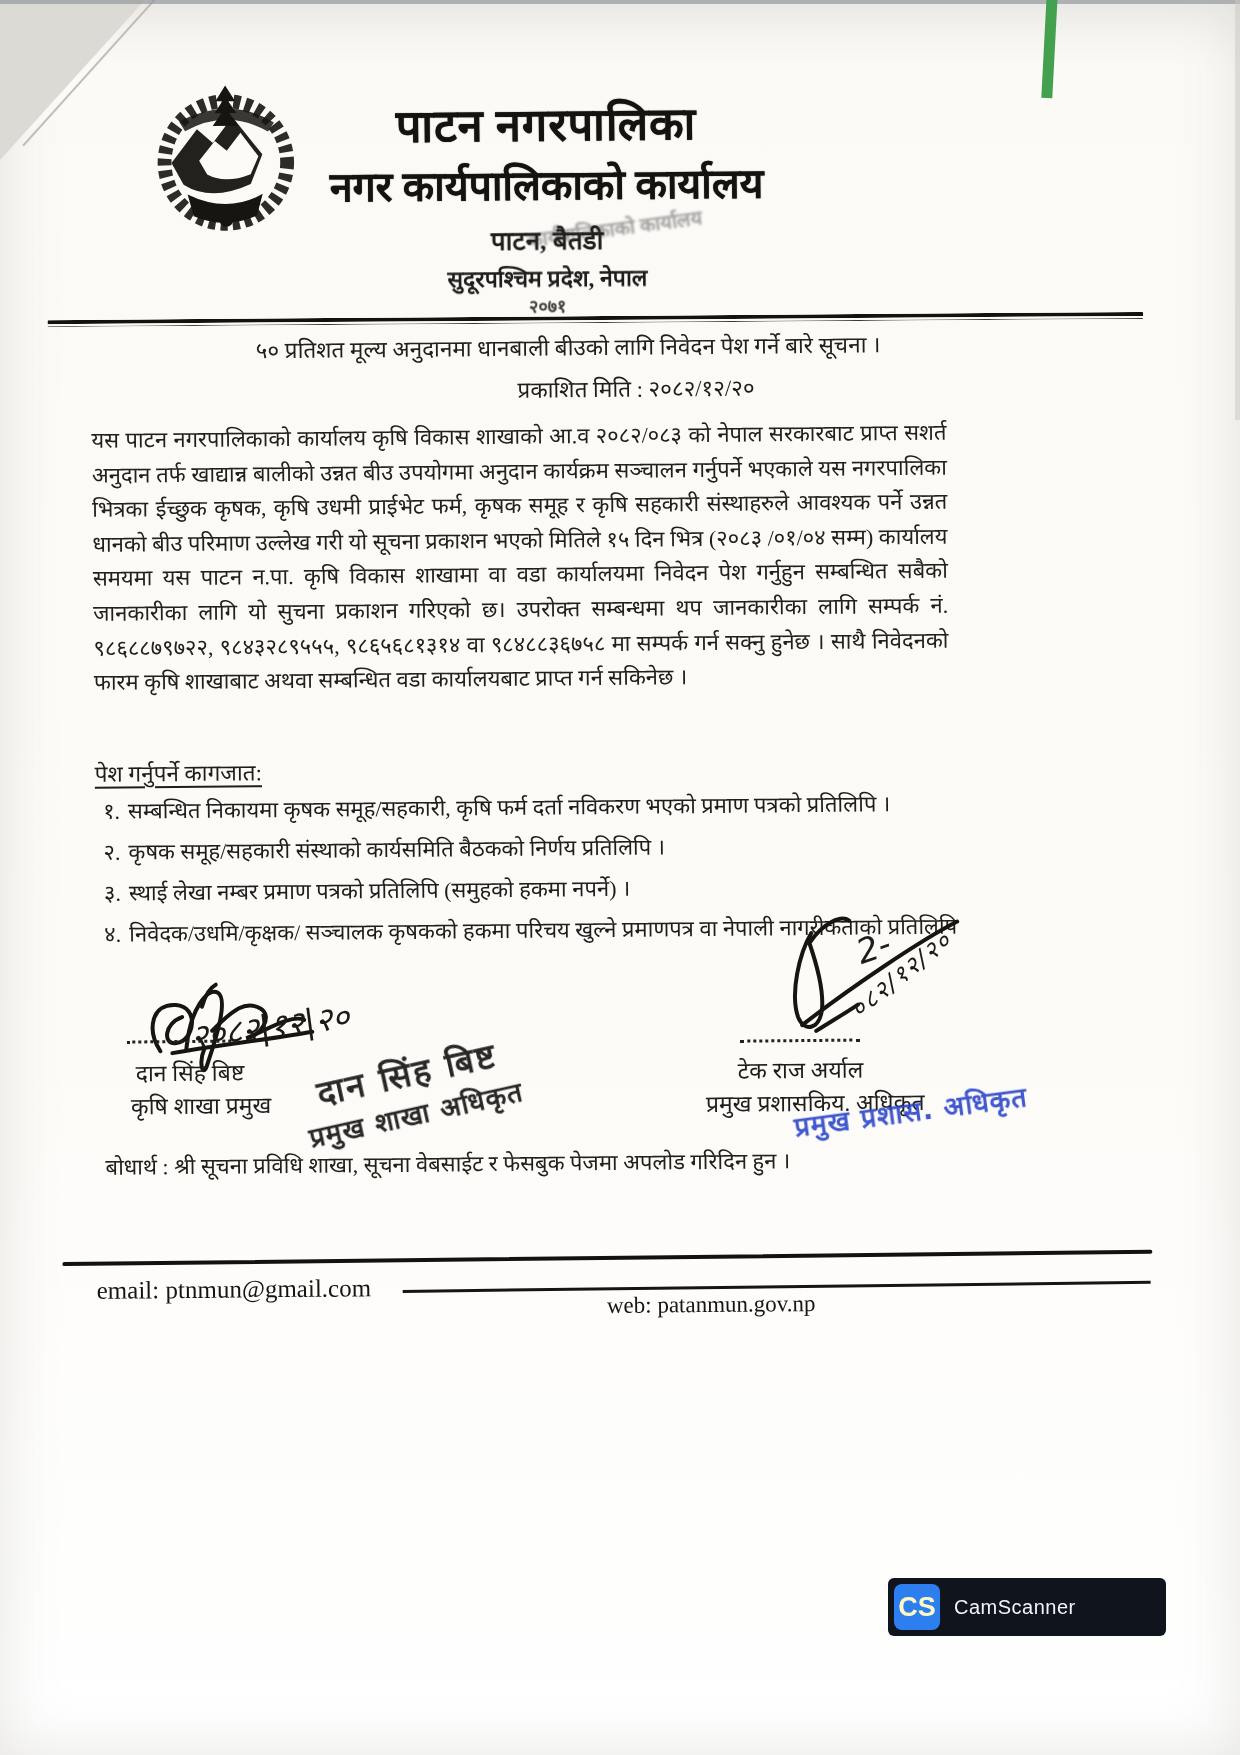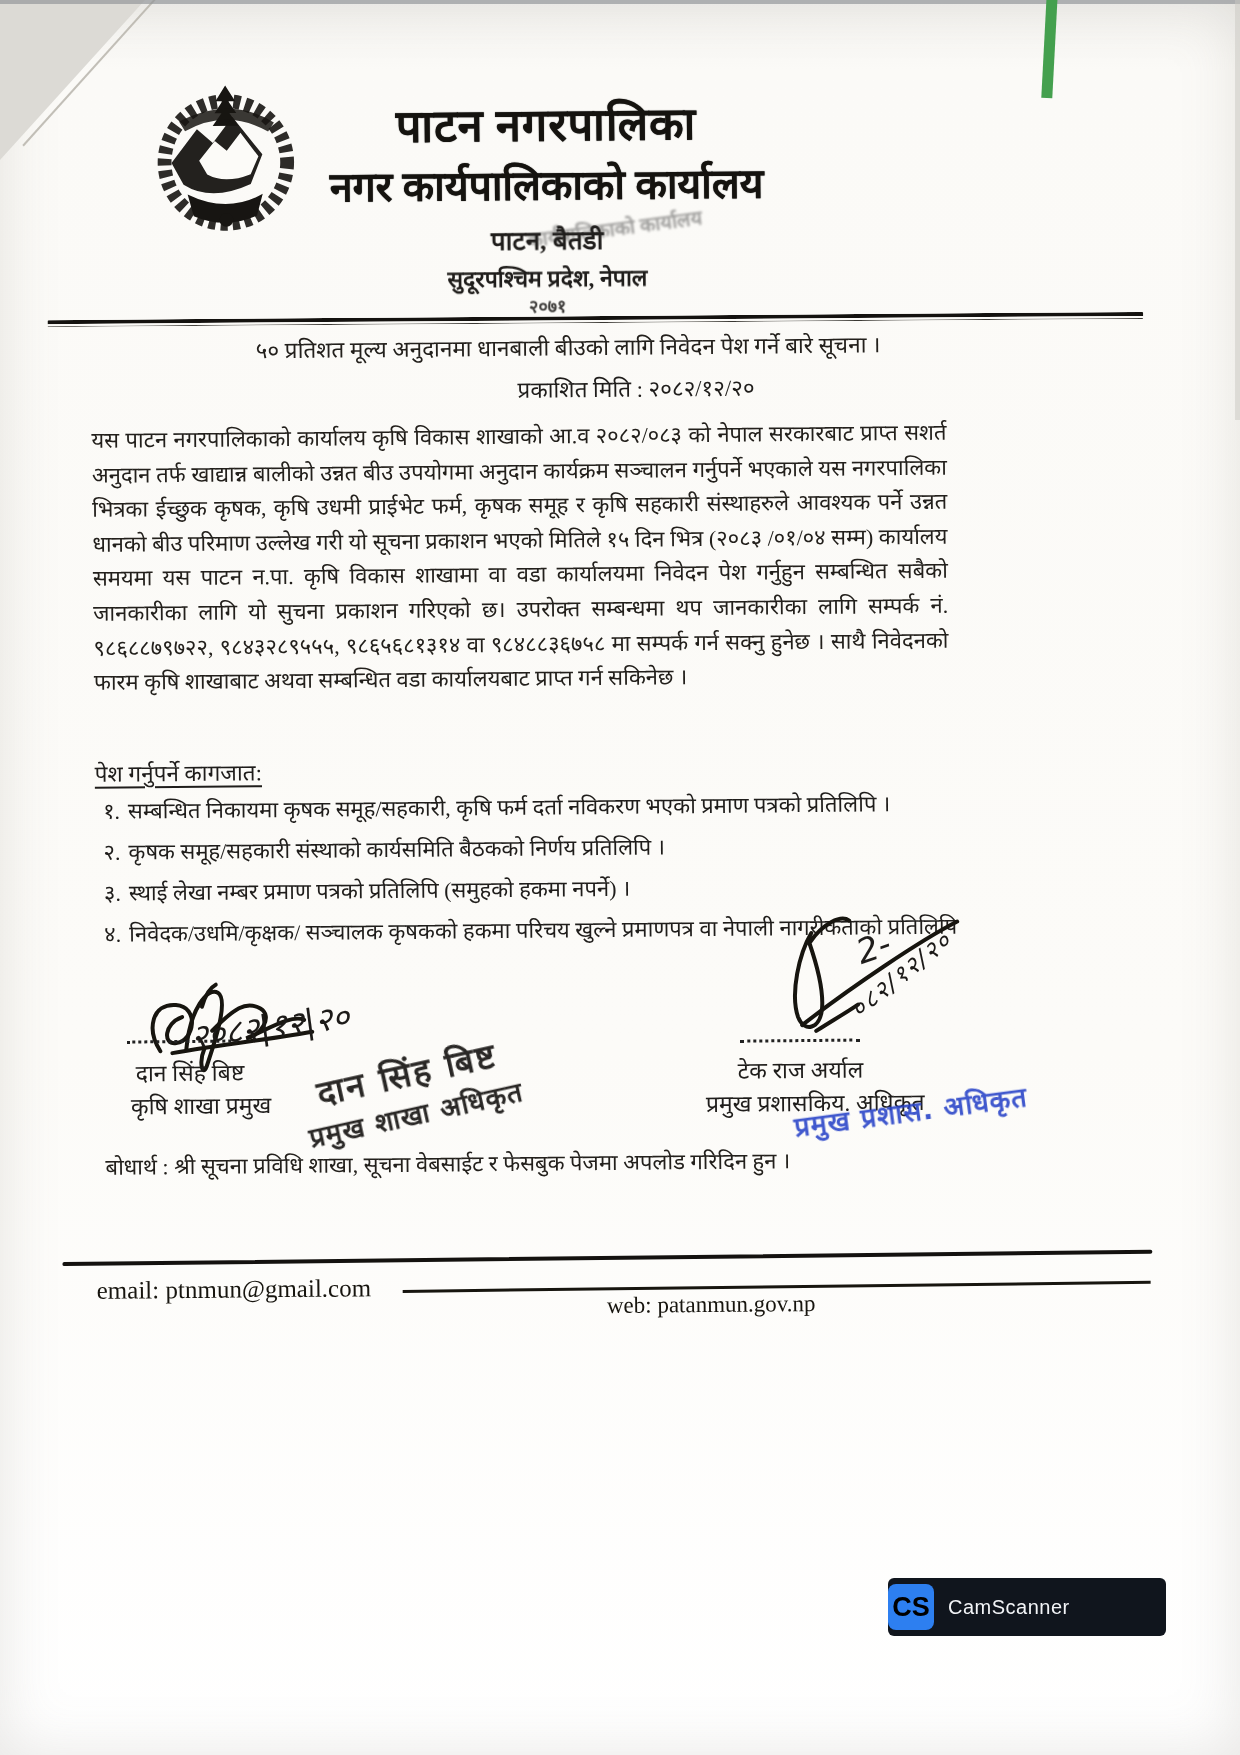--- a/index.html
+++ b/index.html
@@ -98,22 +98,22 @@
   .footer-rule2{position:absolute;left:398px;top:1287px;width:748px;height:3px;background:#17150f;transform:rotate(-.15deg);}
   .footer-web{position:absolute;left:602px;top:1293px;font-size:23px;color:#17150f;}
 
   
   .cs-badge{
     position:absolute;left:888px;top:1578px;width:278px;height:58px;
     background:#10151d;border-radius:6px;display:flex;align-items:center;
     font-family:"Liberation Sans","DejaVu Sans",sans-serif;
   }
   .cs-square{
-    width:46px;height:46px;background:#2d7ff0;border-radius:8px;
-    display:flex;align-items:center;justify-content:center;color:#000000;font-weight:bold;font-size:27px;
+    width:46px;height:46px;margin-left:6px;background:#2d7ff0;border-radius:8px;
+    display:flex;align-items:center;justify-content:center;color:#fef9c3;font-weight:bold;font-size:27px;
   }
   .cs-label{color:#f2f4f7;font-size:20px;margin-left:14px;letter-spacing:.5px;}
 </style>
 </head>
 <body>
 
 <div class="paper">
 
   <div class="content">
 

